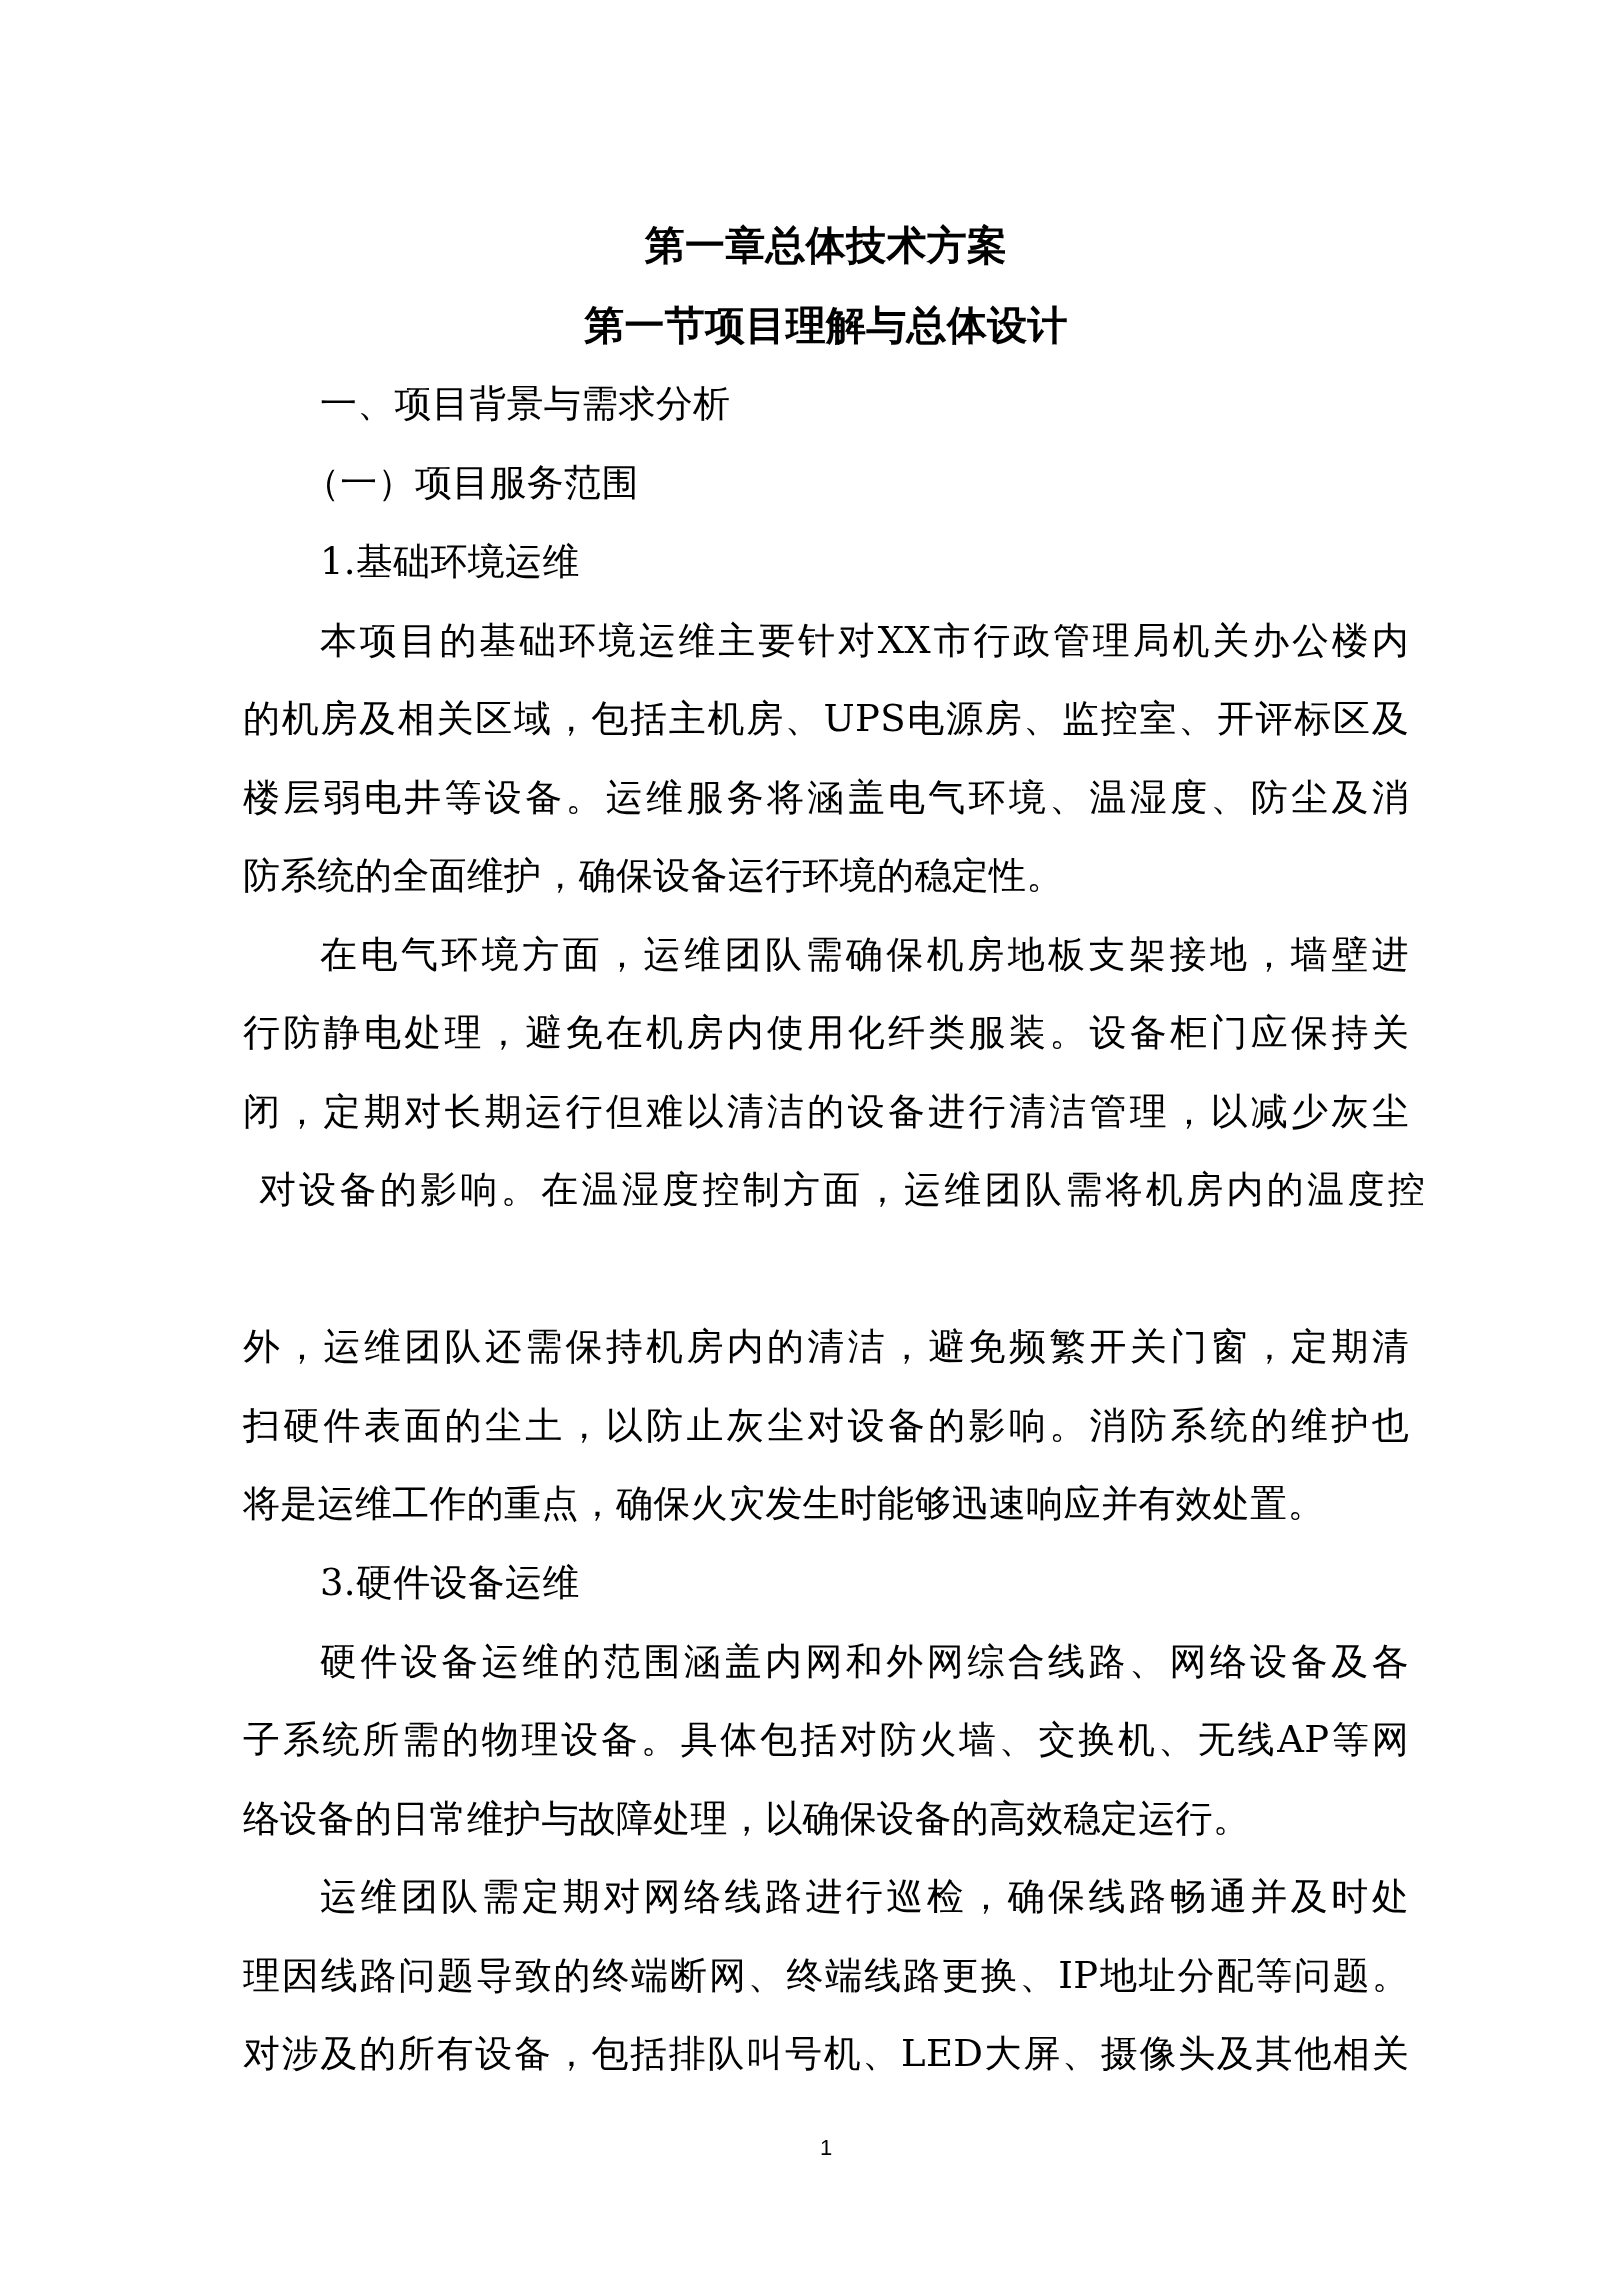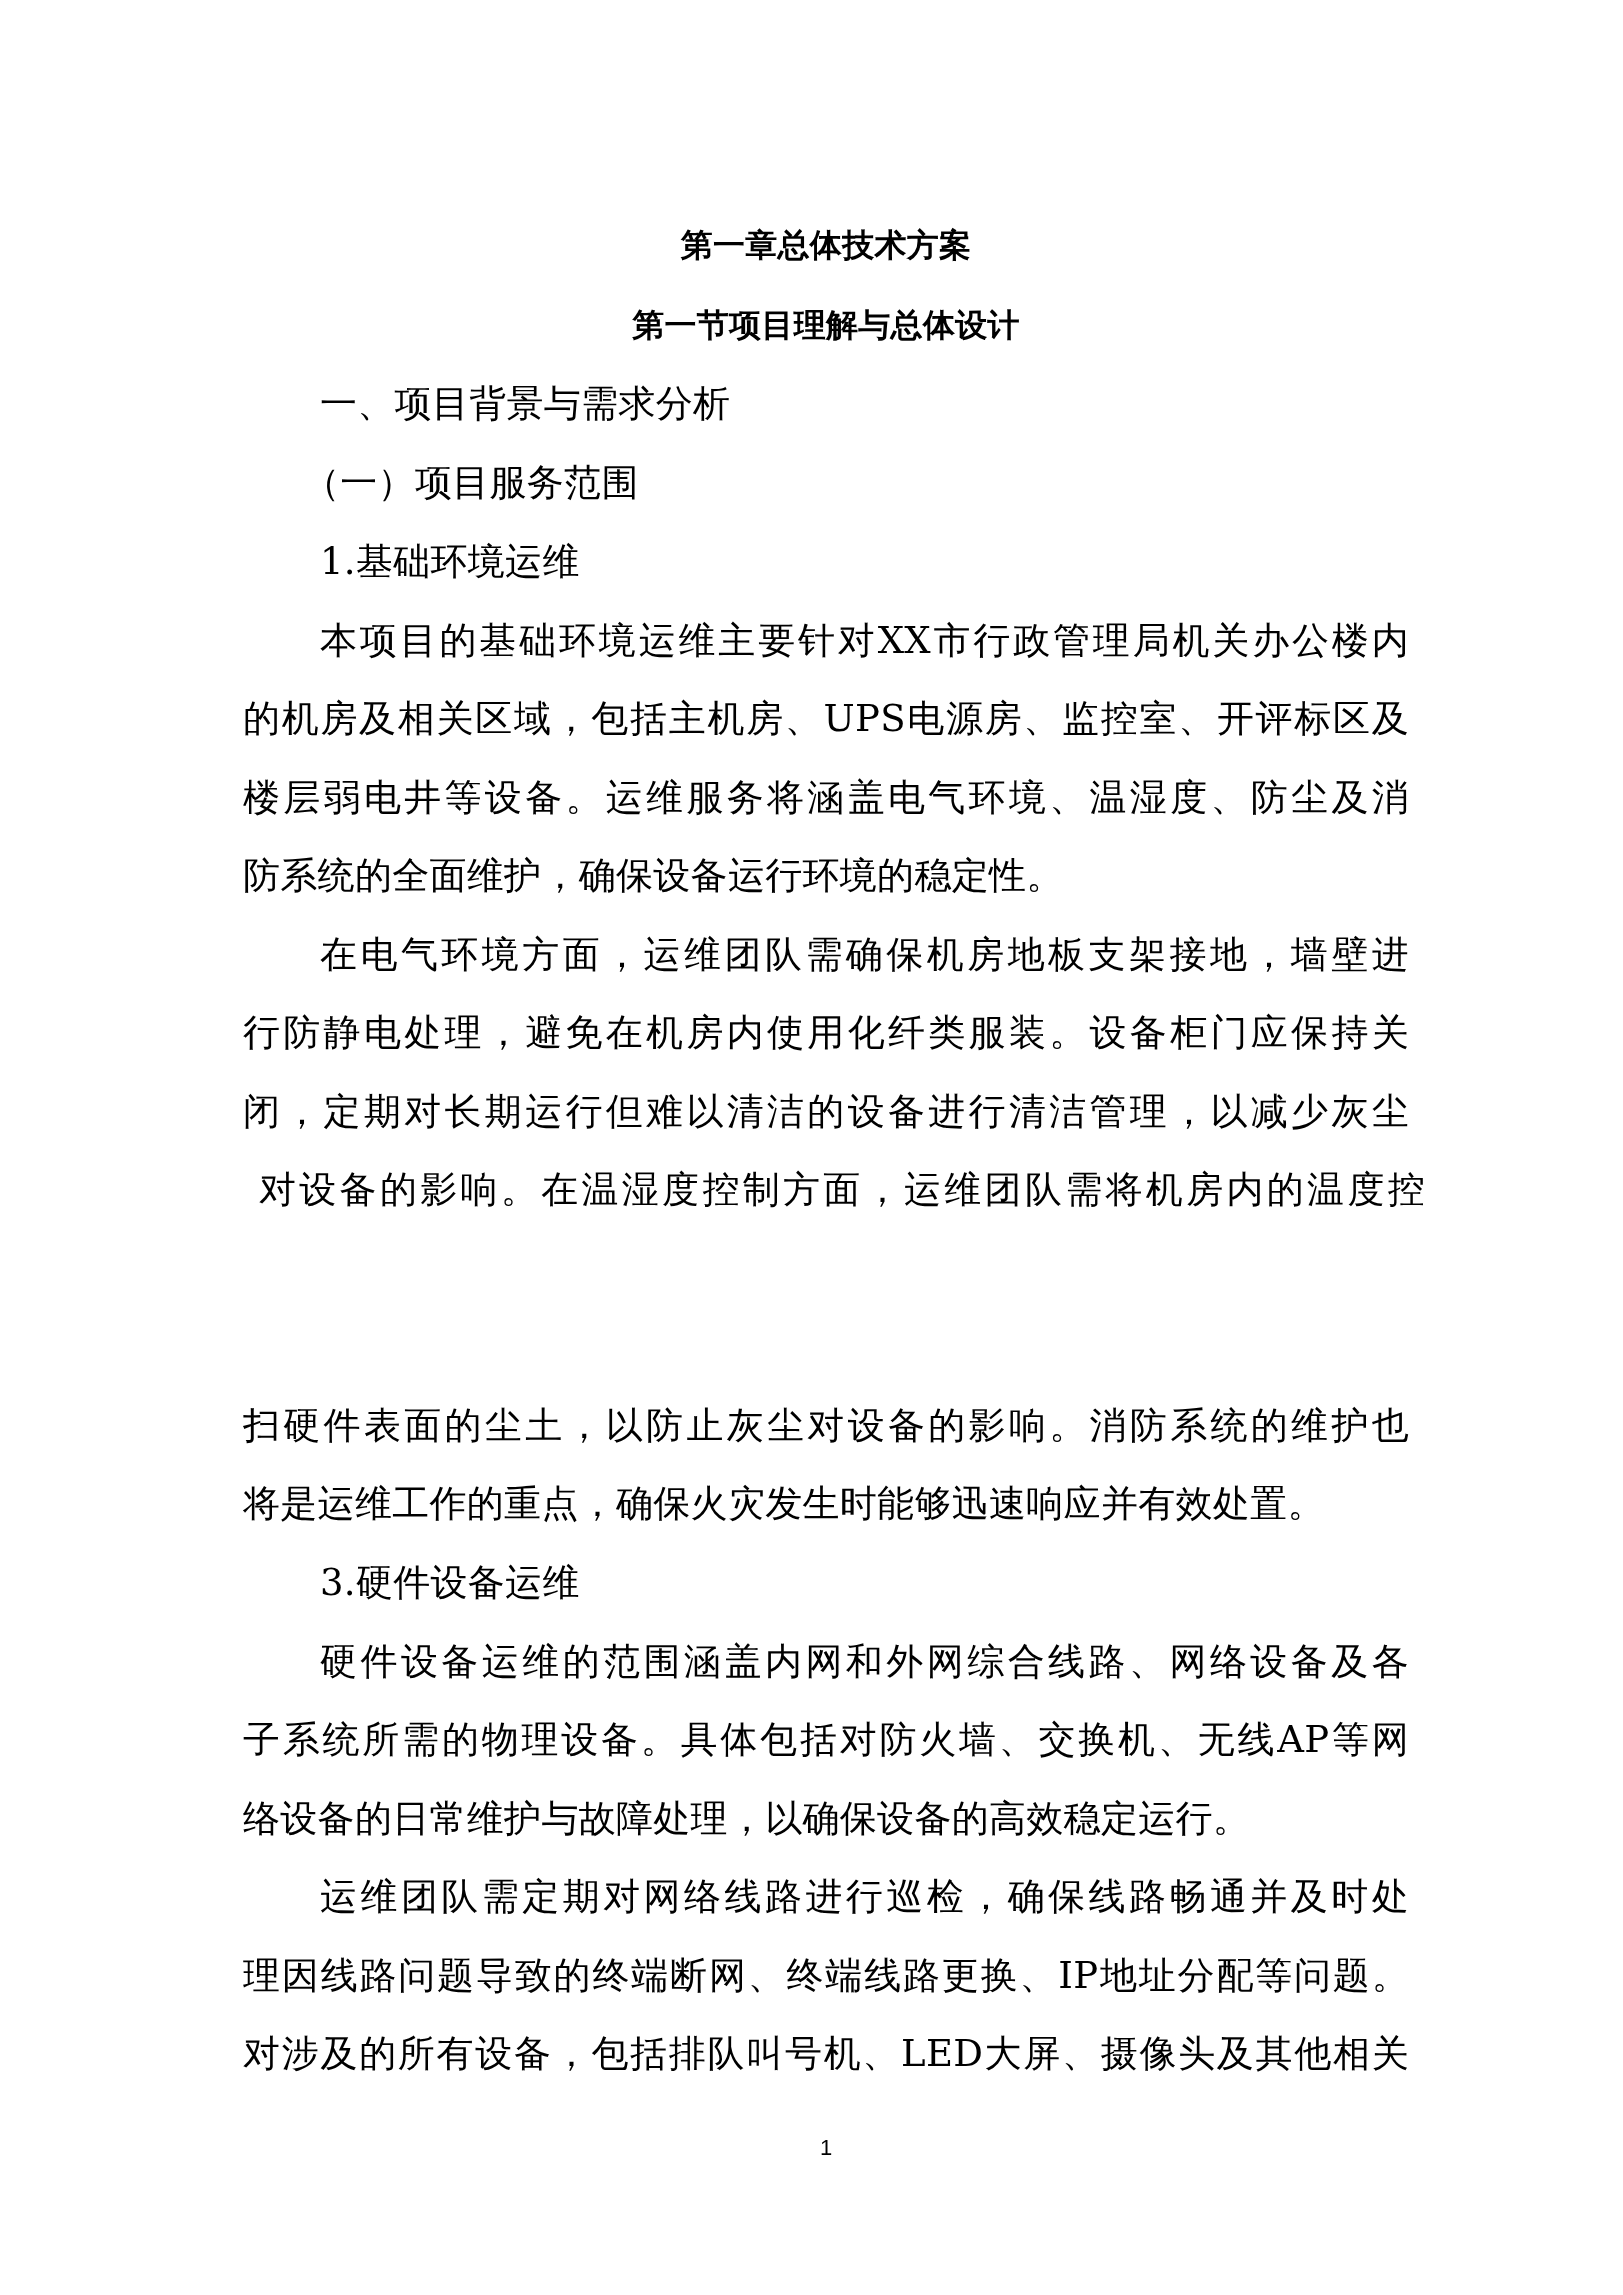--- a/index.html
+++ b/index.html
@@ -28,21 +28,21 @@
       width: 1166px;
       font-size: 37px;
       line-height: 46px;
       white-space: nowrap;
       letter-spacing: 0.3px;
     }
     .title {
       font-family: "DejaVu Sans", "Liberation Sans", sans-serif;
       font-weight: bold;
       text-align: center;
-      font-size: 32px;
+      font-size: 40px;
     }
     .indent { padding-left: 77px; box-sizing: border-box; }
     .justify { text-align: justify; text-align-last: justify; }
     .page-number {
       position: absolute;
       left: 0;
       width: 1166px;
       top: 2135px;
       text-align: center;
       font-family: "Liberation Sans", sans-serif;
@@ -64,20 +64,21 @@
 
   <div class="line justify" style="top:696px;">的机房及相关区域，包括主机房、UPS电源房、监控室、开评标区及</div>
   <div class="line indent justify" style="top:618px;">本项目的基础环境运维主要针对XX市行政管理局机关办公楼内</div>
   <div class="line justify" style="top:775px;">楼层弱电井等设备。运维服务将涵盖电气环境、温湿度、防尘及消</div>
   <div class="line" style="top:853px;">防系统的全面维护，确保设备运行环境的稳定性。</div>
 
   <div class="line indent justify" style="top:932px;">在电气环境方面，运维团队需确保机房地板支架接地，墙壁进</div>
   <div class="line justify" style="top:1010px;">行防静电处理，避免在机房内使用化纤类服装。设备柜门应保持关</div>
   <div class="line justify" style="top:1089px;">闭，定期对长期运行但难以清洁的设备进行清洁管理，以减少灰尘</div>
   <div class="line justify" style="top:1167px;margin-left:16px;">对设备的影响。在温湿度控制方面，运维团队需将机房内的温度控</div>
+  <div class="line justify" style="top:1324px;">外，运维团队还需保持机房内的清洁，避免频繁开关门窗，定期清</div>
   <div class="line justify" style="top:1403px;">扫硬件表面的尘土，以防止灰尘对设备的影响。消防系统的维护也</div>
   <div class="line" style="top:1481px;">将是运维工作的重点，确保火灾发生时能够迅速响应并有效处置。</div>
 
   <div class="line indent" style="top:1560px;">3.硬件设备运维</div>
 
   <div class="line indent justify" style="top:1639px;">硬件设备运维的范围涵盖内网和外网综合线路、网络设备及各</div>
   <div class="line justify" style="top:1717px;">子系统所需的物理设备。具体包括对防火墙、交换机、无线AP等网</div>
   <div class="line" style="top:1796px;">络设备的日常维护与故障处理，以确保设备的高效稳定运行。</div>
 
   <div class="line indent justify" style="top:1874px;">运维团队需定期对网络线路进行巡检，确保线路畅通并及时处</div>

